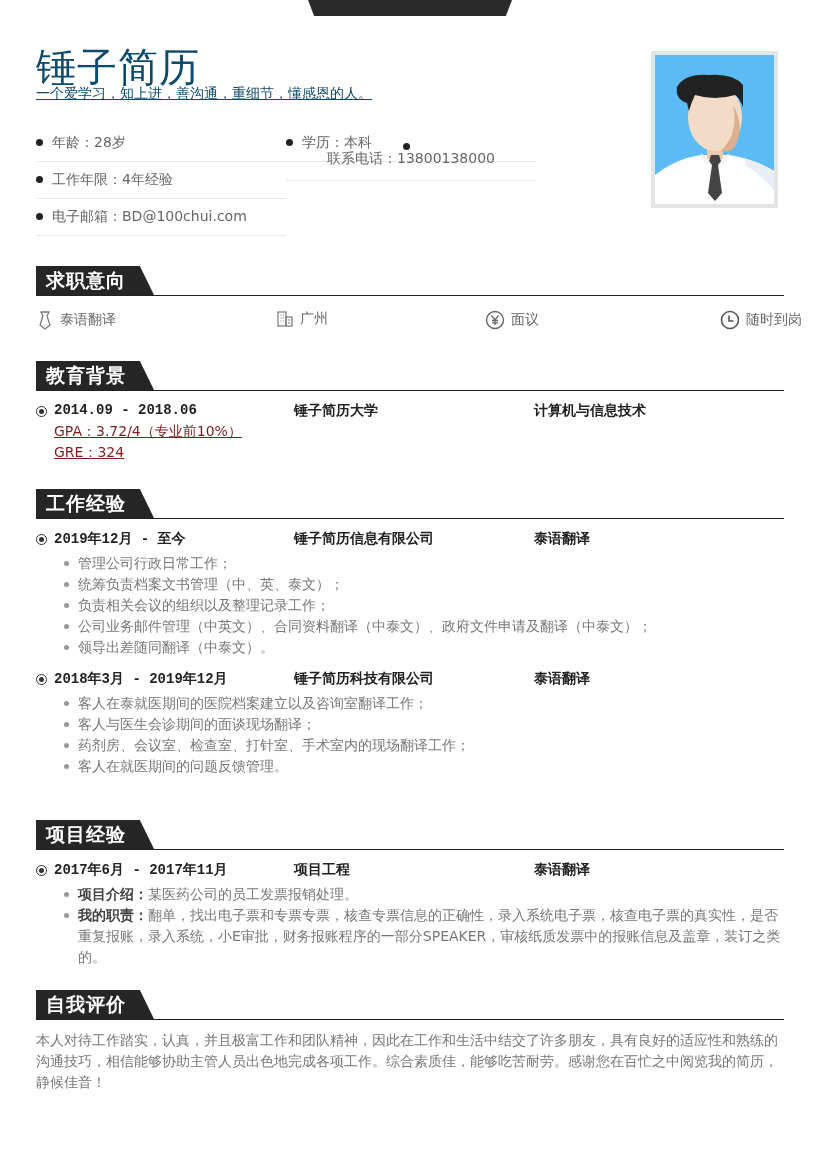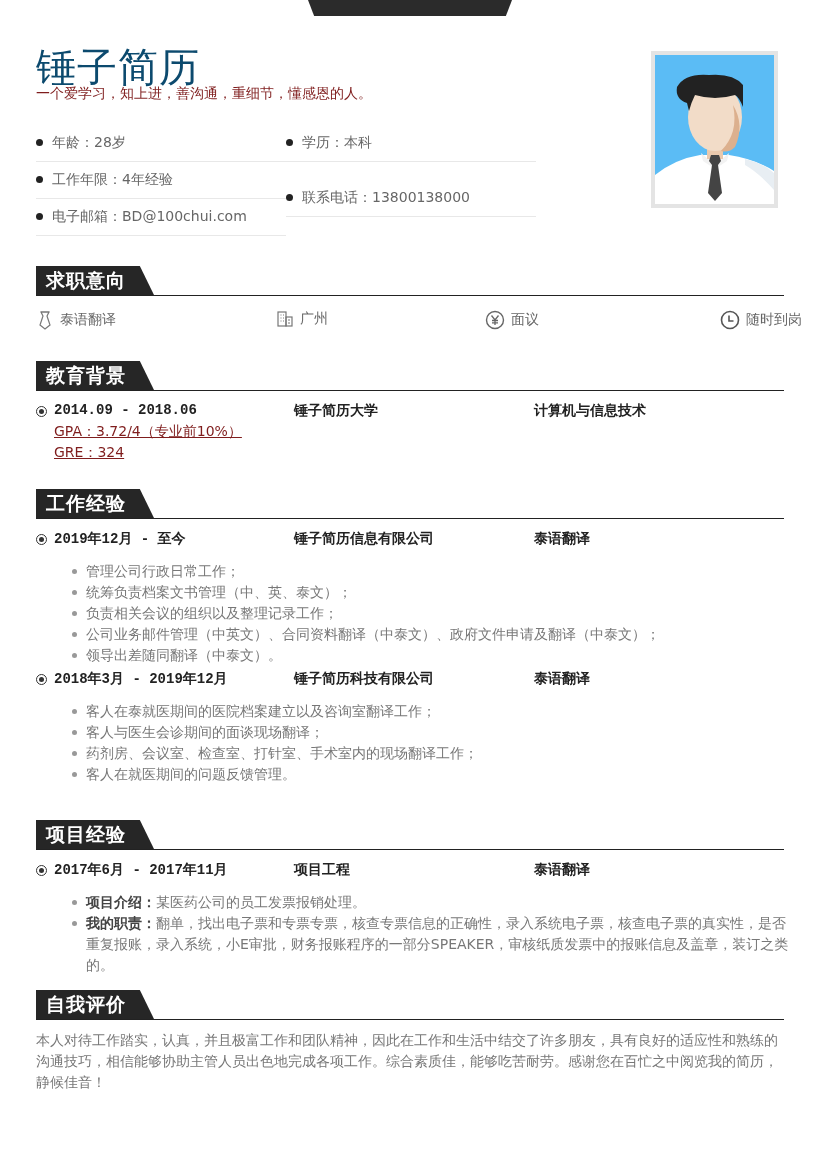--- a/index.html
+++ b/index.html
@@ -1,39 +1,39 @@
 <!DOCTYPE html>
 <html><head>
 <meta charset="utf-8">
 <style>
   html, body { margin:0; padding:0; }
   body { width:820px; height:1160px; background:#fff; position:relative; overflow:hidden;
          font-family:"DejaVu Sans","Liberation Sans",sans-serif; color:#333; }
   .top-tab { position:absolute; left:308px; top:0; width:204px; height:16px; background:#2b2b2b;
              clip-path:polygon(0 0,100% 0,97% 100%,3% 100%); }
   .name { position:absolute; left:36px; top:40px; font-size:40px; color:#0c4a6e; letter-spacing:1px; }
-  .motto { position:absolute; left:36px; top:85px; font-size:14px; color:#7f1d1d; }
+  .motto { position:absolute; left:36px; top:85px; font-size:14px; color:#0c4a6e;text-decoration:underline; }
   .info { position:absolute; left:36px; font-size:14px; color:#666; }
   .info-row { position:absolute; height:37px; border-bottom:1px solid #e8e8e8; display:flex; align-items:center; }
   .dot { width:7px; height:7px; border-radius:50%; background:#222; margin-right:9px; }
   .photo { position:absolute; left:651px; top:51px; width:119px; height:149px; border:4px solid #e4e4e4; background:#5bbcf5; overflow:hidden; }
   .section-head { position:absolute; left:36px; width:748px; height:29px; border-bottom:1.5px solid #222; }
   .section-tab { position:absolute; left:0; top:0; height:29px; width:118px; background:#262626;
                  clip-path:polygon(0 0,88% 0,100% 100%,0 100%); }
   .section-title { position:absolute; left:10px; top:2px; color:#fff; font-size:19px; font-weight:bold; letter-spacing:1px; }
   .intent { position:absolute; top:310px; font-size:14px; color:#666; display:flex; align-items:center; }
   .intent svg { margin-right:6px; }
   .entry-head { position:absolute; left:36px; width:748px; font-size:14px; font-weight:bold; color:#222; height:20px;font-family:Liberation Mono, monospace; }
   .entry-head .radio { position:absolute; left:0; top:4px; width:9px; height:9px; border:1px solid #333; border-radius:50%; }
   .entry-head .radio::after { content:""; position:absolute; left:2px; top:2px; width:5px; height:5px; border-radius:50%; background:#333; }
   .entry-head .date { position:absolute; left:18px; top:0; }
   .entry-head .org { position:absolute; left:258px; top:0; }
   .entry-head .role { position:absolute; left:498px; top:0; }
   .plain { position:absolute; left:54px; font-size:14px; color:#7f1d1d; line-height:21px;text-decoration:underline; }
-  .bullets { position:absolute; left:58px; width:720px; margin:12px; padding:0; list-style:none; font-size:14px; color:#777; line-height:21px; }
+  .bullets { position:absolute; left:58px; width:720px; margin:4px; padding:0; list-style:none; font-size:14px; color:#777; line-height:21px; }
   .bullets li { position:relative; padding-left:16px; }
   .bullets li::before { content:""; position:absolute; left:2px; top:8px; width:5px; height:5px; border-radius:50%; background:#999; }
   .bullets b { color:#444; }
   .para { position:absolute; left:36px; top:1030px; width:748px; font-size:14px; color:#777; line-height:21px; }
 </style>
 </head>
 <body>
 
 <div class="top-tab"></div>
 
@@ -46,21 +46,21 @@
       <span>年龄：28岁</span>
   </div>
   <div class="info info-row" style="top:124px;left:286px;width:250px;">
     <span class="dot"></span>
       <span>学历：本科</span>
   </div>
   <div class="info info-row" style="top:161px;width:250px;">
     <span class="dot"></span>
       <span>工作年限：4年经验</span>
   </div>
-  <div class="info info-row" style="top:179px;left:286px;width:250px;">
+  <div class="info info-row" style="top:143px;left:286px;width:250px;flex-direction:column;">
     <span class="dot"></span>
       <span>联系电话：13800138000</span>
   </div>
   <div class="info info-row" style="top:198px;width:250px;">
     <span class="dot"></span>
       <span>电子邮箱：BD@100chui.com</span>
   </div>
 </div>
 
 <div class="photo">

